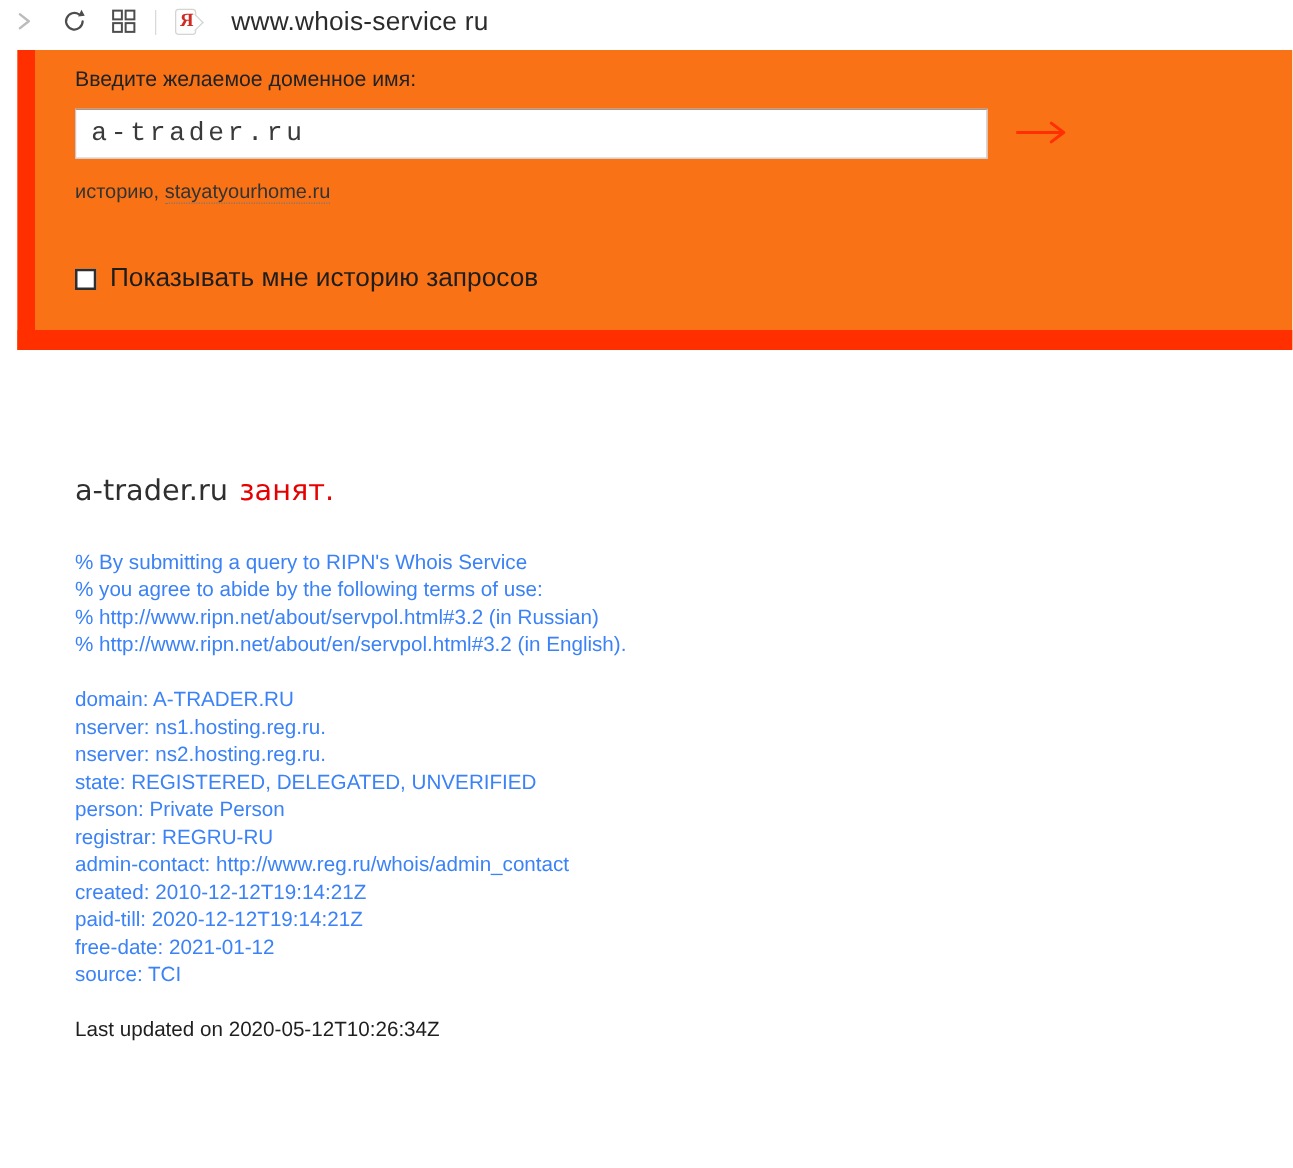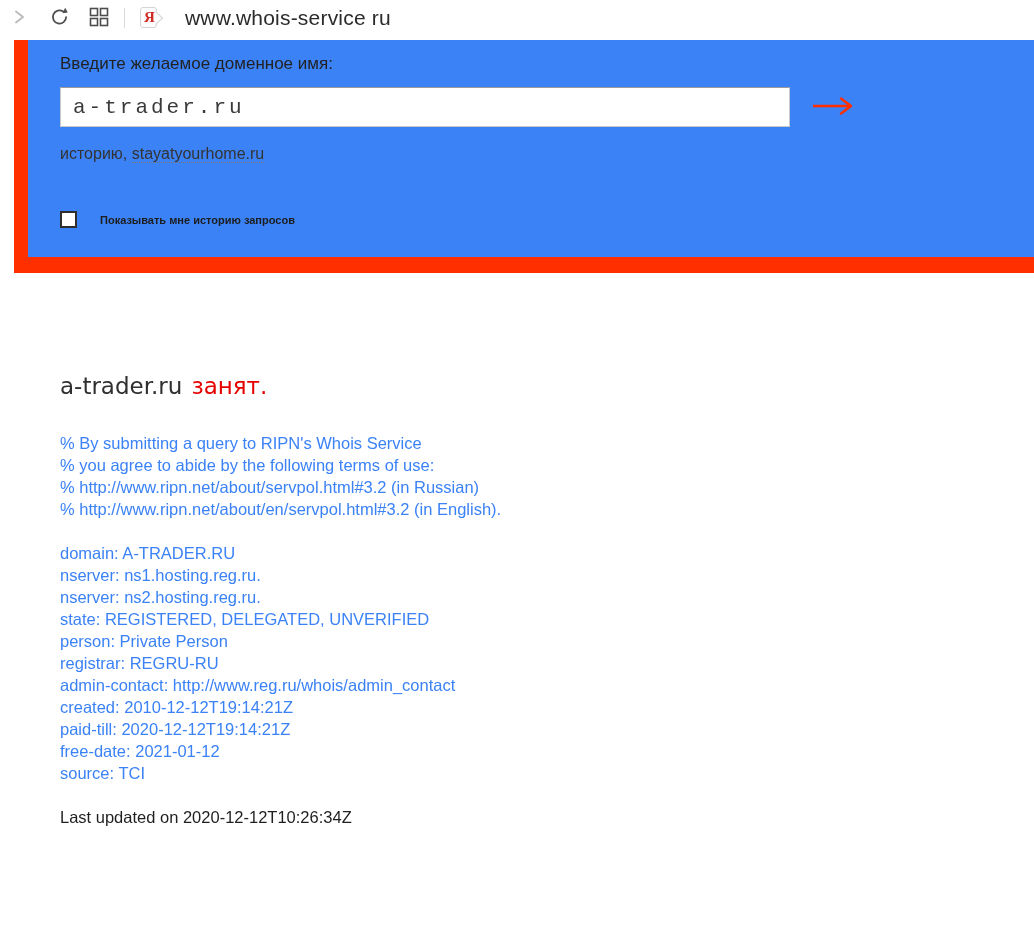--- a/index.html
+++ b/index.html
@@ -62,21 +62,21 @@
     cursor:text;
   }
 
   
   .search-panel {
     margin-top:4px;
     margin-left:14px;
     border-left:14px solid var(--accent,#ff2f00);
     border-bottom:16px solid var(--accent,#ff2f00);
     padding:14px 0 29px 32px;
-    background:#3b82f6;
+    background:#f97316;
   }
   .form-label { font-size:17px; color:#222; line-height:20px; }
   .input-row { margin-top:13px; display:flex; align-items:center; }
   .domain-input {
     width:730px; height:40px;
     border:1px solid #c9c9c9;
     border-top-color:#9a9a9a;
     padding:0 12px;
     font-family:"Liberation Mono","DejaVu Sans Mono",monospace;
     font-size:21px; letter-spacing:3px; color:#3a3a3a;
@@ -96,22 +96,22 @@
     cursor:pointer;
   }
   .history-row { margin-top:47px; display:flex; align-items:center; }
   .history-checkbox {
     appearance:none; -webkit-appearance:none;
     width:17px; height:17px;
     border:2px solid #2e2e2e;
     background:#fff; margin:0; cursor:pointer;
   }
   .history-label {
-    margin-left:23px;
-    font-size:11px; font-weight:bold; color:#1d1d1d;
+    margin-left:11px;
+    font-size:21px; font-weight:normal; color:#1d1d1d;
     cursor:pointer;
   }
 
   
   .results { margin:100px 0 0 60px; }
   .result-heading {
     font-family:"DejaVu Sans", sans-serif;
     font-size:23px; line-height:27px; color:#2f2f2f;
   }
   .rh-status { color:var(--status,#e60000); margin-left:9px; }
@@ -202,14 +202,14 @@
 nserver: ns1.hosting.reg.ru.
 nserver: ns2.hosting.reg.ru.
 state: REGISTERED, DELEGATED, UNVERIFIED
 person: Private Person
 registrar: REGRU-RU
 admin-contact: http://www.reg.ru/whois/admin_contact
 created: 2010-12-12T19:14:21Z
 paid-till: 2020-12-12T19:14:21Z
 free-date: 2021-01-12
 source: TCI</div>
-  <div class="last-updated">Last updated on 2020-12-12T10:26:34Z</div>
+  <div class="last-updated">Last updated on 2020-05-12T10:26:34Z</div>
 </div>
 
 </body></html>

